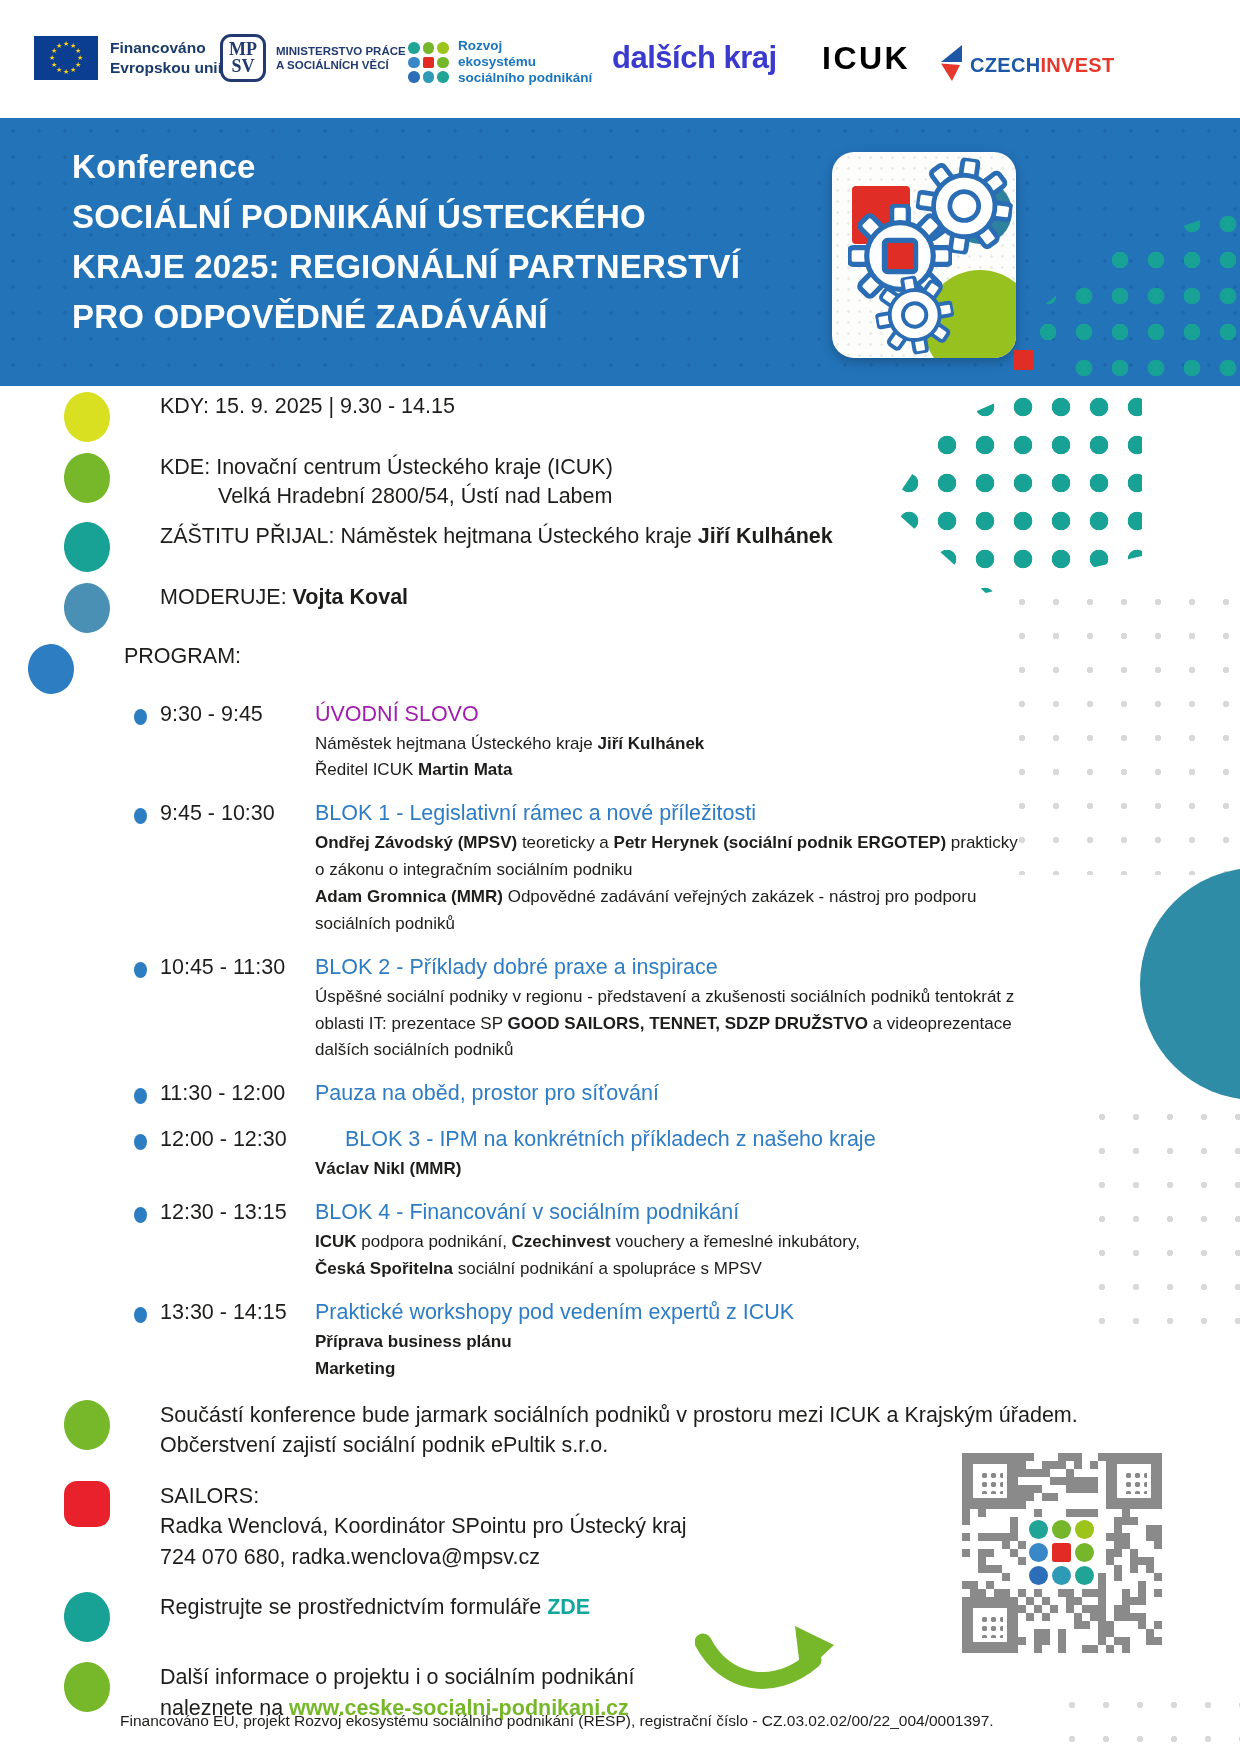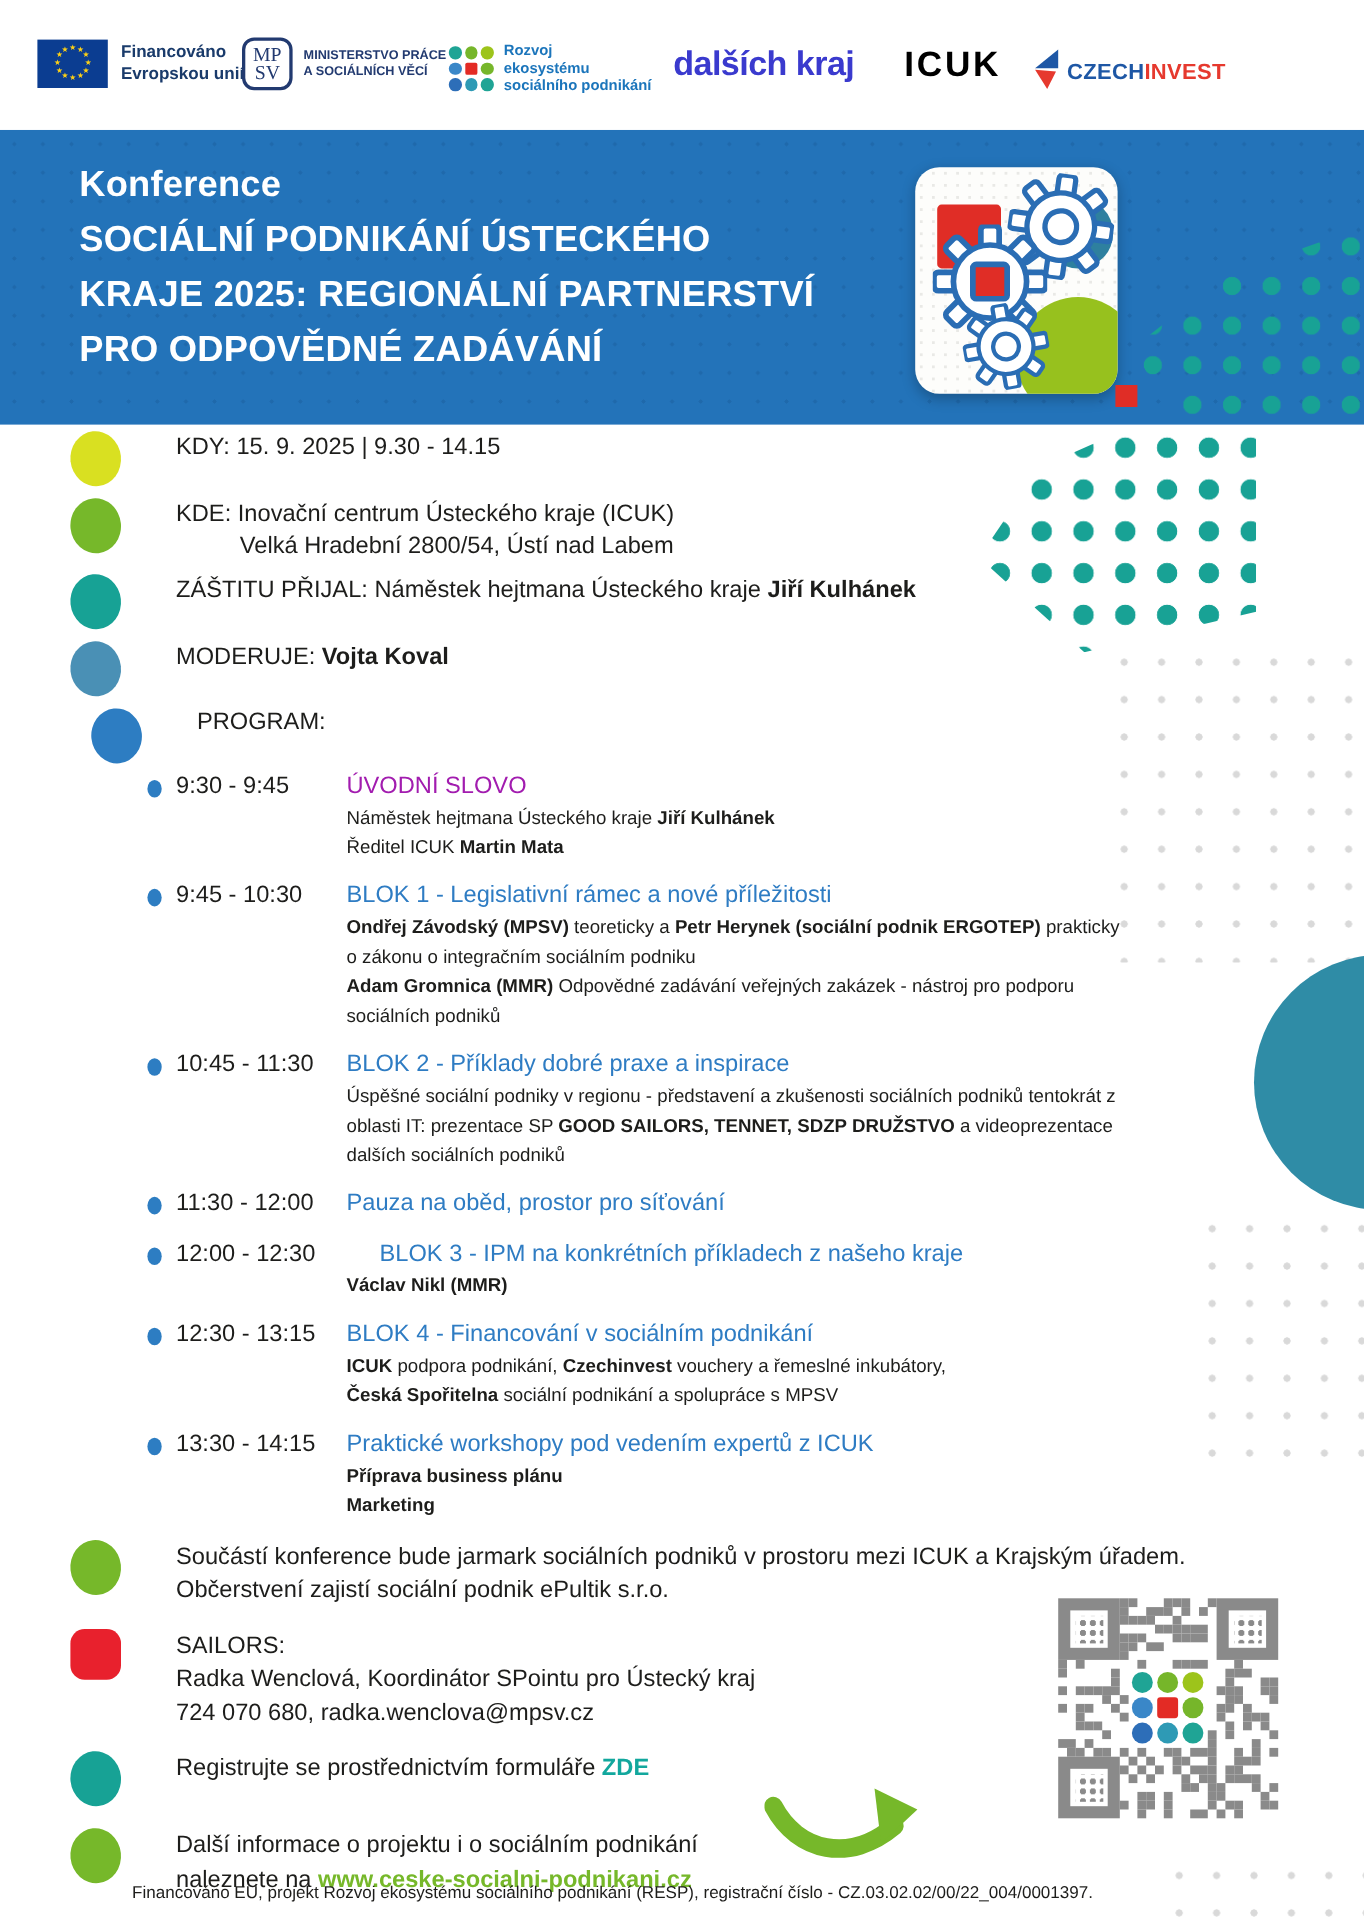--- a/index.html
+++ b/index.html
@@ -9,21 +9,21 @@
 .b{font-weight:700;}
 .lnk{font-weight:700;}
 
 .hdr{position:absolute;top:0;left:0;width:1240px;height:118px;background:#fff;z-index:5;}
 .h-item{position:absolute;display:flex;align-items:center;}
 .h-eu{left:34px;top:36px;}
 .eu-flag{position:relative;width:64px;height:44px;background:#0b3d91;flex:none;}
 .eu-star{position:absolute;color:#fdd116;font-size:7px;line-height:7px;}
 .eu-label{margin-left:12px;font-size:15.5px;font-weight:700;color:#1a3b6b;line-height:1.3;}
 .h-mpsv{left:220px;top:34px;}
-.mpsv-box{width:46px;height:48px;border:3px solid #223a70;border-radius:11px;color:#223a70;font-family:"Liberation Serif","DejaVu Serif",serif;font-weight:400;font-size:18px;line-height:.95;display:flex;flex-direction:column;align-items:center;justify-content:center;flex:none;}
+.mpsv-box{width:46px;height:48px;border:3px solid #223a70;border-radius:11px;color:#223a70;font-family:"Liberation Serif","DejaVu Serif",serif;font-weight:700;font-size:18px;line-height:.95;display:flex;flex-direction:column;align-items:center;justify-content:center;flex:none;}
 .mpsv-label{margin-left:10px;font-size:11.5px;font-weight:700;color:#223a70;line-height:1.25;}
 .h-resp{left:408px;top:38px;}
 .resp-grid{position:relative;width:40px;height:40px;flex:none;}
 .resp-label{margin-left:10px;font-size:13.5px;font-weight:700;color:#1b75bb;line-height:1.2;}
 .h-uk{left:612px;top:40px;font-size:31px;font-weight:700;color:#3a3ace;letter-spacing:-0.5px;}
 .h-icuk{left:822px;top:40px;font-size:32px;font-weight:800;color:#000;letter-spacing:2.5px;}
 .h-ci{left:938px;top:44px;font-size:20px;font-weight:800;letter-spacing:.3px;}
 .ci-icon{margin-right:6px;}
 .ci-czech{color:#1e57a5;}
 .ci-invest{color:#e6392e;}
@@ -49,21 +49,21 @@
 .info-row,.note-row{display:flex;padding-left:64px;}
 .info-row{margin-bottom:11px;}
 .note-row{margin-bottom:20px;}
 .icon-cell{width:96px;flex:none;}
 .row-icon{width:46px;height:50px;border-radius:50%;transform:rotate(-6deg);}
 .row-icon.sq{height:46px;border-radius:13px;transform:none;}
 .row-text,.note-text{font-size:21.5px;line-height:1.34;}
 .note-text{line-height:1.42;max-width:950px;}
 .line{display:block;}
 .line.ind{padding-left:58px;}
-.prog-label-row{display:flex;padding-left:83px;margin:6px 0 8px;}
+.prog-label-row{display:flex;padding-left:28px;margin:6px 0 8px;}
 .prog-label{font-size:21.5px;}
 .p-row{display:flex;padding-left:134px;margin-bottom:17px;}
 .p-bcell{width:26px;flex:none;padding-top:7px;}
 .p-bullet{width:13px;height:16px;border-radius:50%;background:#2d7dc2;}
 .p-time{width:155px;flex:none;font-size:21.5px;}
 .p-content{max-width:715px;}
 .p-title{font-size:21.5px;color:#2e7cc3;margin-bottom:4px;}
 .p-detail{font-size:17px;line-height:1.58;}
 
 .qr{position:absolute;left:962px;top:1453px;width:200px;height:200px;z-index:2;}

